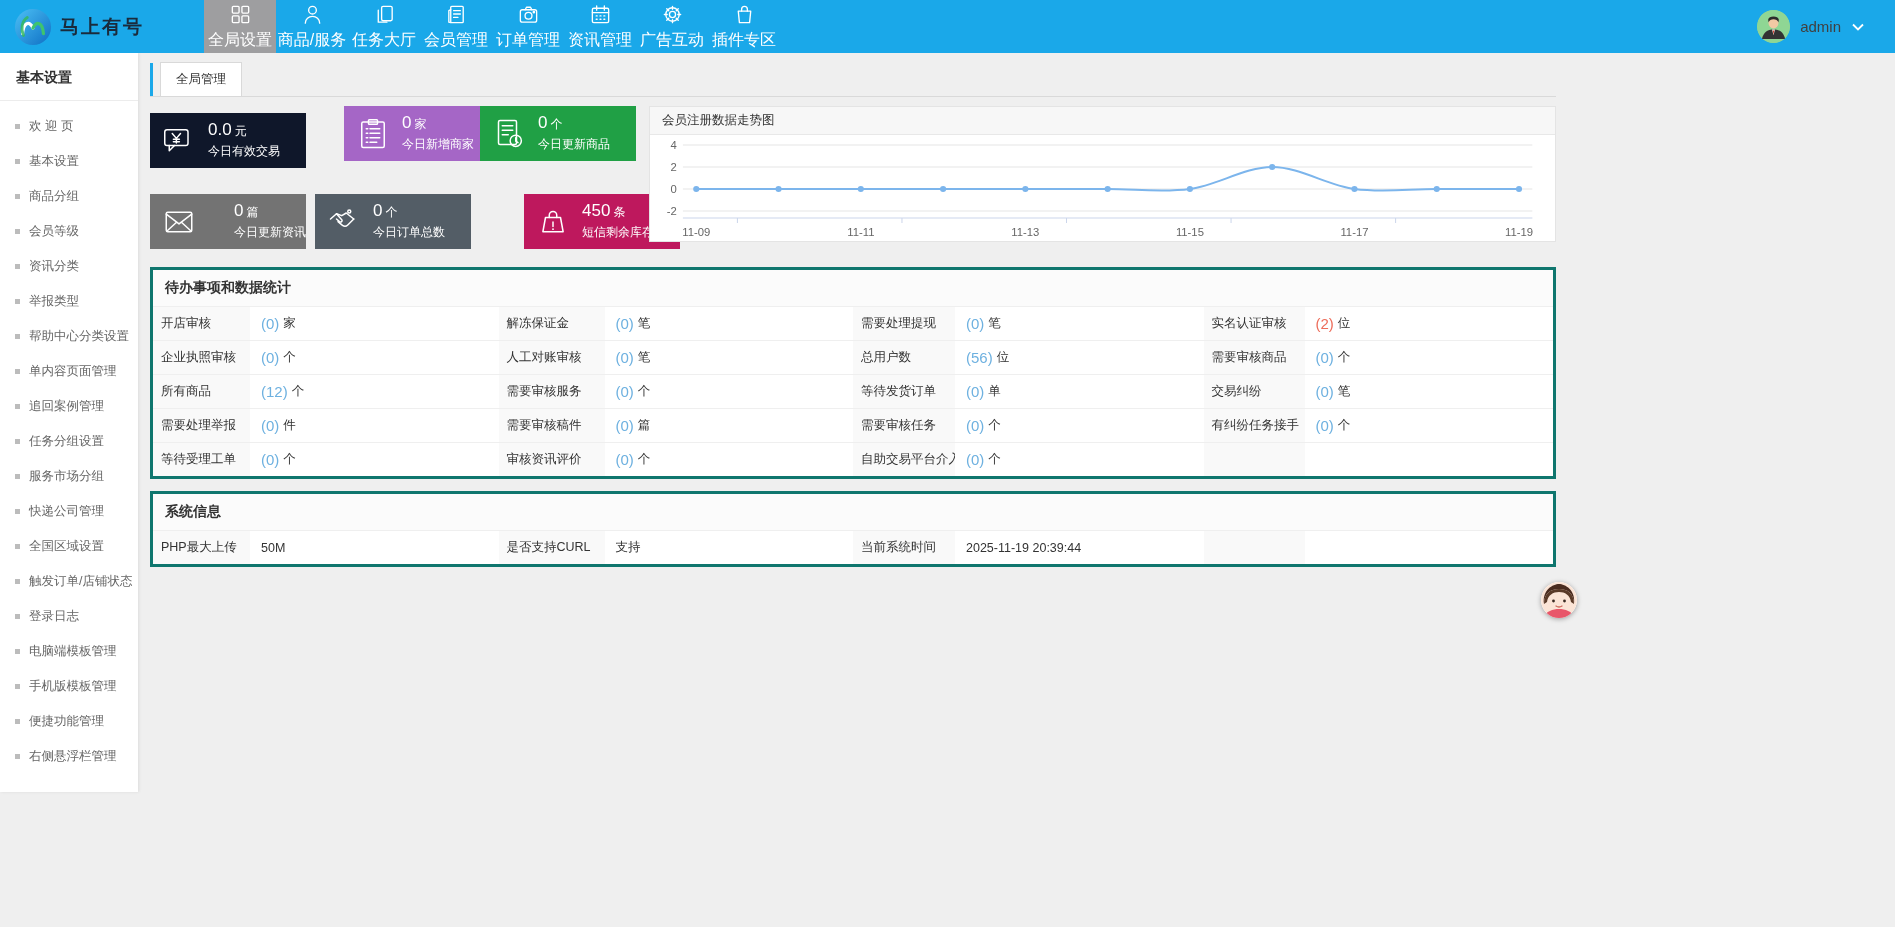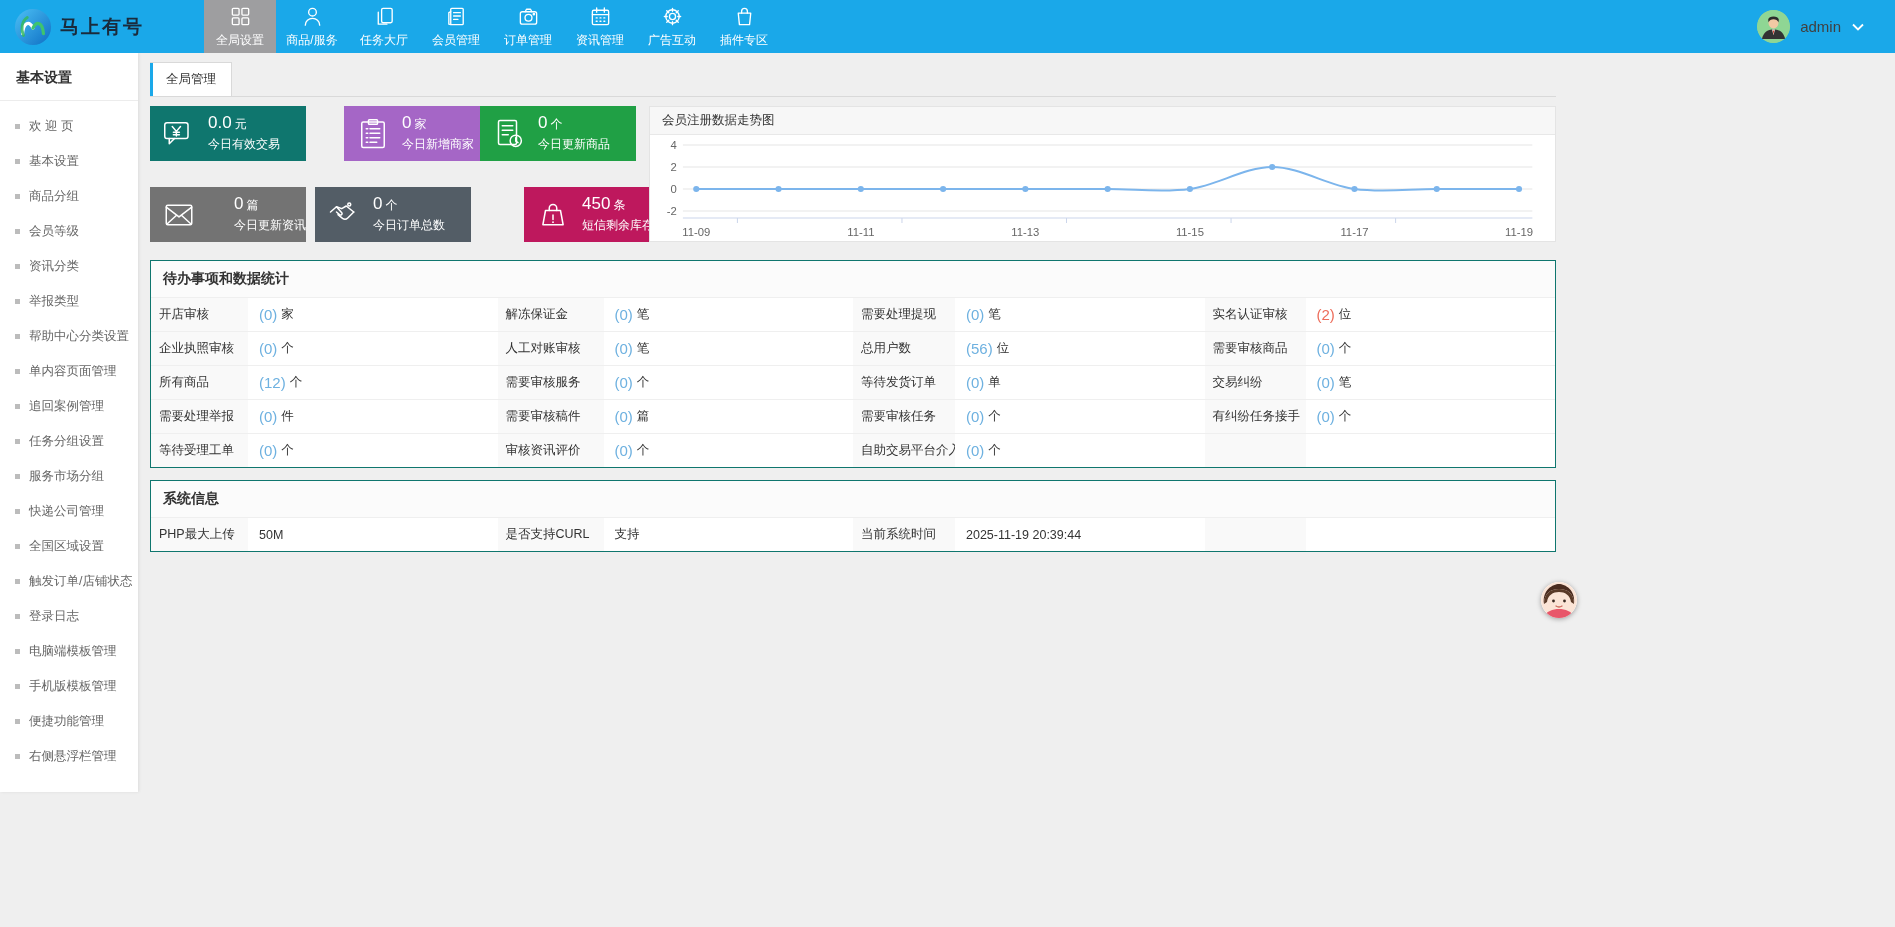--- a/index.html
+++ b/index.html
@@ -7,51 +7,51 @@
   body {
     font-family:"Liberation Sans","DejaVu Sans",sans-serif;
     background:#efefef; position:relative; overflow:hidden; color:#333;
   }
   
   .header { height:53px; background:#1aa8e9; display:flex; align-items:stretch; position:relative; z-index:5; }
   .logo { display:flex; align-items:center; padding-left:14px; width:204px; cursor:pointer; }
   .logo-icon { width:38px; height:38px; margin-right:8px; }
   .logo-text { font-size:19px; font-weight:bold; color:#1a2b3c; letter-spacing:2px; }
   .nav { display:flex; align-items:stretch; }
-  .nav-item { width:72px; display:flex; flex-direction:column; align-items:center; justify-content:center; gap:4px; color:#fff; font-size:12px; cursor:pointer; }
+  .nav-item { width:72px; display:flex; flex-direction:column; align-items:center; justify-content:center; gap:4px; color:#fff; font-size:16px; cursor:pointer; }
   .nav-item.active { background:#9e9ea0; }
   .nav-item svg { width:23px; height:23px; }
   .user-area { margin-left:auto; display:flex; align-items:center; gap:10px; padding-right:30px; cursor:pointer; }
   .user-avatar { width:33px; height:33px; border-radius:50%; overflow:hidden; background:#8fd694; }
   .user-name { color:#404040; font-size:15px; }
   .chev { width:14px; height:14px; }
   
   .sidebar { position:absolute; left:0; top:53px; width:138px; background:#fff; box-shadow:1px 0 3px rgba(0,0,0,.08); padding-bottom:18px; }
   .sb-title { font-size:14px; font-weight:bold; color:#333; padding:16px 16px 13px; border-bottom:1px solid #ececec; }
   .sb-list { list-style:none; padding-top:8px; }
   .sb-item { position:relative; padding:9px 8px 9px 29px; font-size:12.5px; color:#666; cursor:pointer; white-space:nowrap; overflow:hidden; }
   .sb-item::before { content:''; position:absolute; left:15px; top:50%; margin-top:-2.5px; width:5px; height:5px; background:#bcbcbc; }
   
   .main { margin-left:150px; width:1406px; padding-top:7px; }
   .tabbar { height:37px; border-bottom:1px solid #d9d9d9; display:flex; align-items:flex-end; position:relative; }
   .tab-accent { position:absolute; left:0; top:3px; bottom:0; width:3px; background:#1aa8e9; }
-  .tab { background:#fff; border:1px solid #d9d9d9; padding:8px 15px; font-size:12.5px; color:#333; margin-bottom:-1px; cursor:pointer; }
+  .tab { background:#fff; border:1px solid #d9d9d9; padding:8px 15px; font-size:12.5px; color:#333; margin-left:10px; margin-bottom:-1px; cursor:pointer; }
   .dash-row { display:flex; margin-top:9px; align-items:flex-start; }
   .cards { display:grid; grid-template-columns:repeat(3,156px); gap:26px 9px; width:490px; flex:none; }
   .card { width:156px; height:55px; display:flex; align-items:center; color:#fff; padding-left:11px; cursor:pointer; }
   .card svg { width:36px; height:36px; flex:none; margin-right:11px; }
   .card .val { font-size:17px; font-weight:300; line-height:1.1; }
   .card .unit { font-size:12px; margin-left:3px; font-weight:400; }
   .card .lbl { font-size:12px; margin-top:3px; }
   .chart-panel { flex:1; margin-left:9px; height:136px; background:#fff; border:1px solid #e4e4e4; }
   .chart-hd { font-size:12.5px; color:#333; padding:5px 12px; background:#f7f7f7; border-bottom:1px solid #e8e8e8; }
   .chart-body { height:110px; }
   .chart-body svg { width:100%; height:110px; display:block; }
   
-  .panel { background:#8b5cf6; border:1px solid #0f766e; }
+  .panel { background:#8b5cf6; border:3px solid #0f766e; }
   .todo-panel { margin-top:18px; }
   .sys-panel { margin-top:12px; }
   .sec-hd { padding:9px 12px; font-weight:bold; font-size:14px; color:#333; background:#fbfbfb; }
   .t-row { display:grid; grid-template-columns:97px 1fr 106px 1fr 102px 1fr 101px 1fr; border-top:1px solid #efefef; height:34px; }
   .t-label { background:#f9f9f9; display:flex; align-items:center; padding:0 8px; font-size:12.5px; color:#333; white-space:nowrap; }
   .t-value { display:flex; align-items:center; padding:0 11px; background:#fff; font-size:12.5px; color:#333; }
   .t-value .num { font-size:15px; font-weight:300; margin-right:4px; cursor:pointer; }
   
   .float-avatar { position:absolute; left:1541px; top:582px; width:36px; height:36px; border-radius:50%; overflow:hidden; background:#fff; box-shadow:0 1px 5px rgba(0,0,0,.35); cursor:pointer; }
 </style>
@@ -183,21 +183,21 @@
 </div>
 
 <div class="main">
   <div class="tabbar">
     <span class="tab-accent"></span>
     <div class="tab">全局管理</div>
   </div>
 
   <div class="dash-row">
     <div class="cards" id="cards">
-        <div class="card" style="background: #0f766e;">
+        <div class="card" style="background: #0f172a; margin-top: 7px;">
           <svg viewBox="0 0 48 48" fill="none" stroke="#fff" stroke-width="2" stroke-linecap="round" stroke-linejoin="round">
             <rect x="5" y="9" width="31" height="21" rx="3"></rect>
             <path d="M11 30v7l7-7"></path>
             <path d="M15 14l5.5 6.5L26 14M20.5 20.5v6M16.5 21.5h8M16.5 25h8"></path>
           </svg>
           <div>
             <div class="val"><span>0.0</span><span class="unit">元</span></div>
             <div class="lbl">今日有效交易</div>
           </div>
         </div>

